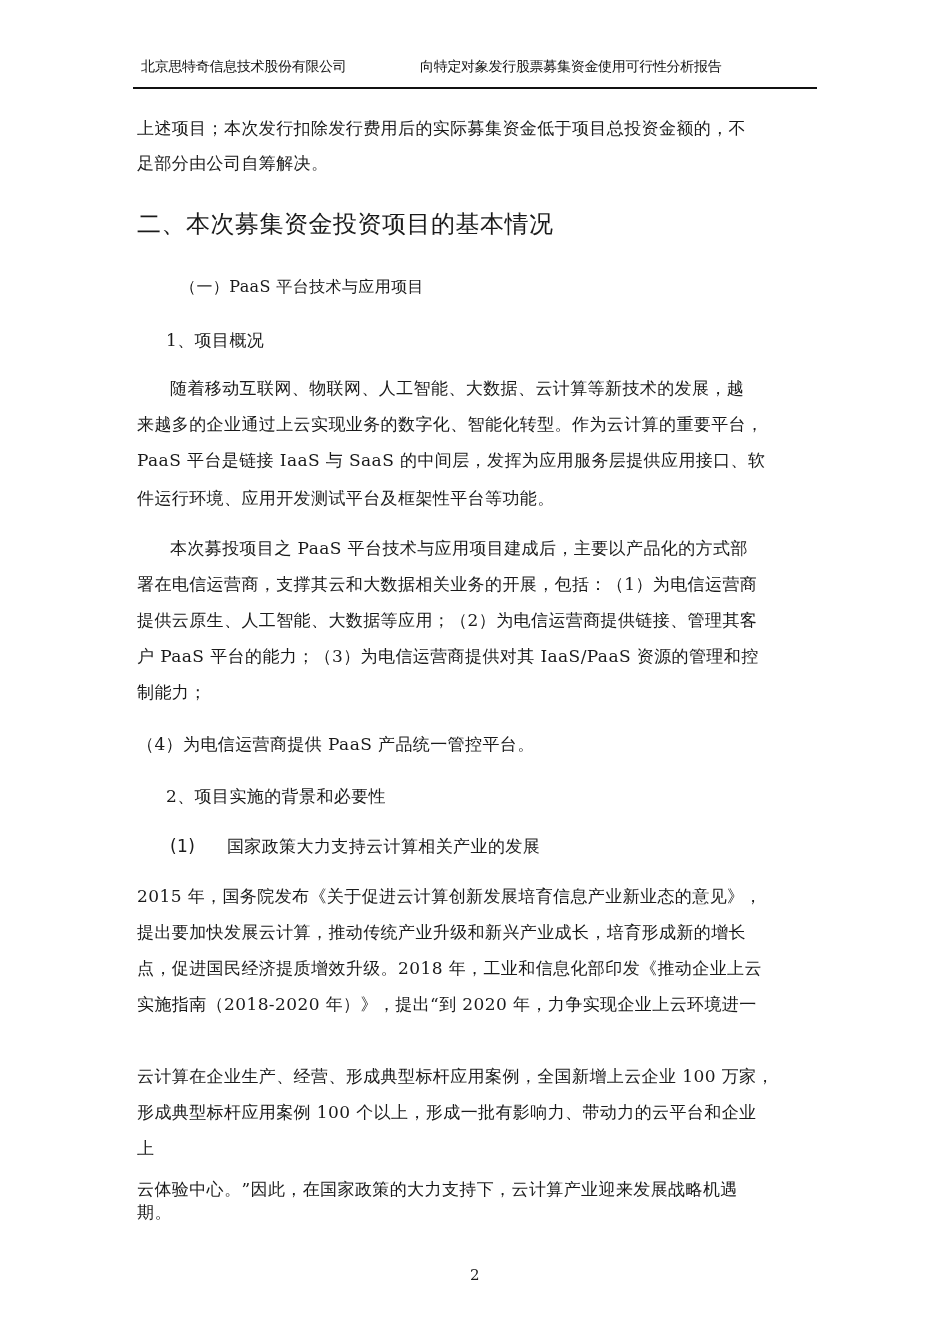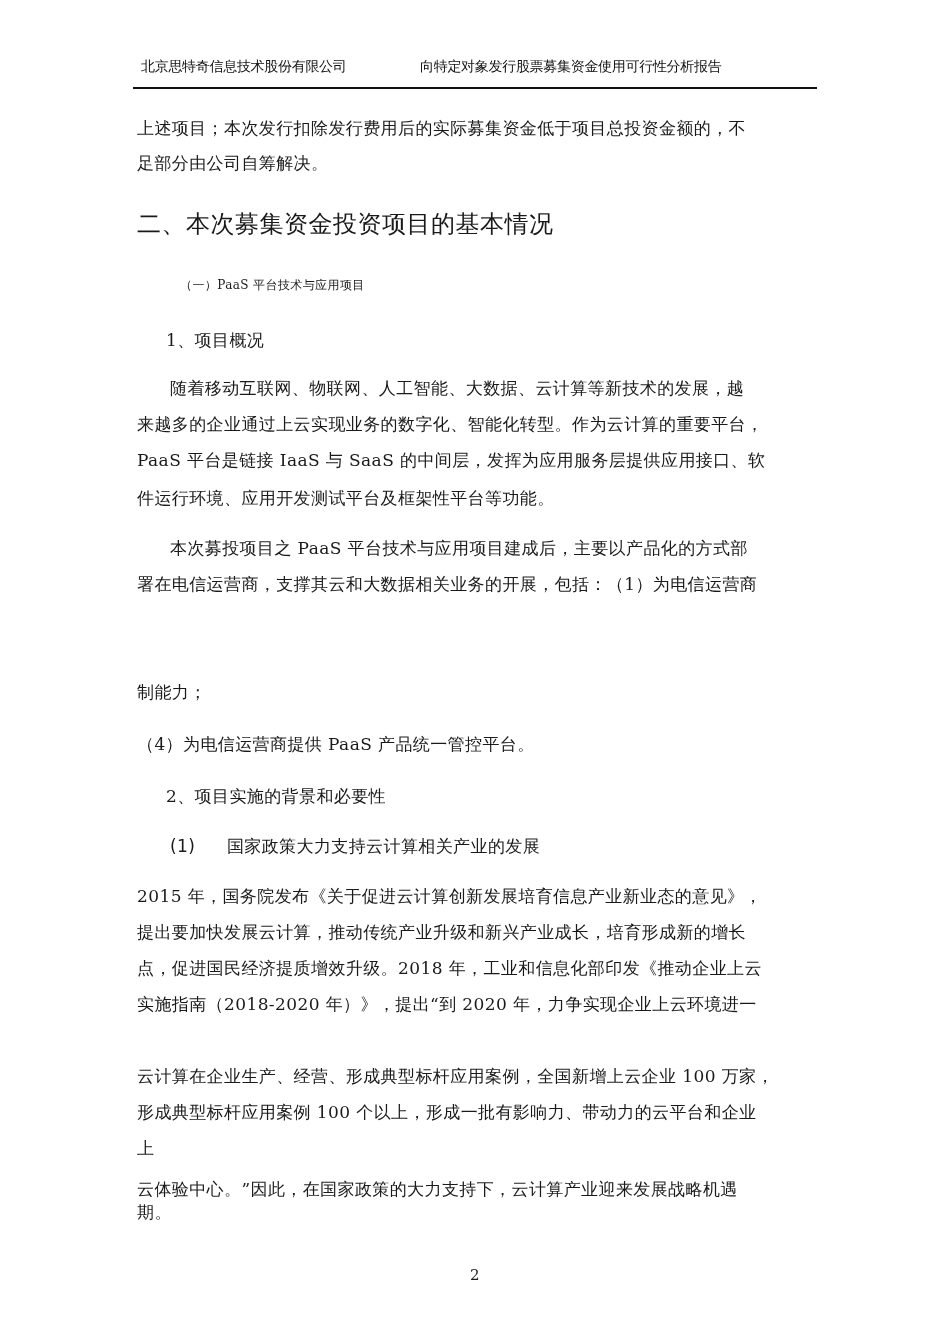--- a/index.html
+++ b/index.html
@@ -4,21 +4,21 @@
   <style>
     html, body { margin: 0; padding: 0; background: #ffffff; }
     body { width: 950px; height: 1344px; position: relative; overflow: hidden; color: #1a1a1a; }
     .page { position: absolute; left: 0; top: 0; width: 950px; height: 1228px; }
     .hdr { position: absolute; top: 58px; font-family: "DejaVu Sans", sans-serif; font-size: 14px; color: #111; letter-spacing: -0.3px; }
     .hdr-left { left: 141px; }
     .hdr-right { left: 420px; }
     .hdr-rule { position: absolute; left: 133px; top: 87px; width: 684px; height: 2px; background: #111; }
     .t { position: absolute; font-family: "DejaVu Serif", serif; font-size: 17px; color: #1a1a1a; white-space: nowrap; letter-spacing: 0.4px; }
     .h2 { font-size: 24px; letter-spacing: 0.5px; }
-    .h3 { font-size: 12px; letter-spacing: 0.4px; }
+    .h3 { font-size: 16px; letter-spacing: 0.4px; }
     .sans { font-family: "DejaVu Sans", sans-serif; }
     .pgnum { position: absolute; left: 470px; top: 1266px; font-family: "DejaVu Serif", serif; font-size: 15px; }
   </style>
 </head>
 <body>
 
 <div class="page">
 
   <div class="hdr hdr-left">北京思特奇信息技术股份有限公司</div>
   <div class="hdr hdr-right">向特定对象发行股票募集资金使用可行性分析报告</div>
@@ -33,20 +33,22 @@
 
   <div class="t" style="left:166px; top:329px;">1、项目概况</div>
 
   <div class="t" style="left:170px; top:377px;">随着移动互联网、物联网、人工智能、大数据、云计算等新技术的发展，越</div>
   <div class="t" style="left:137px; top:413px;">来越多的企业通过上云实现业务的数字化、智能化转型。作为云计算的重要平台，</div>
   <div class="t" style="left:137px; top:449px;">PaaS 平台是链接 IaaS 与 SaaS 的中间层，发挥为应用服务层提供应用接口、软</div>
   <div class="t" style="left:170px; top:537px;">本次募投项目之 PaaS 平台技术与应用项目建成后，主要以产品化的方式部</div>
 
   <div class="t" style="left:137px; top:487px;">件运行环境、应用开发测试平台及框架性平台等功能。</div>
   <div class="t" style="left:137px; top:573px;text-align:right;">署在电信运营商，支撑其云和大数据相关业务的开展，包括：（1）为电信运营商</div>
+  <div class="t" style="left:137px; top:609px;">提供云原生、人工智能、大数据等应用；（2）为电信运营商提供链接、管理其客</div>
+  <div class="t" style="left:137px; top:645px;">户 PaaS 平台的能力；（3）为电信运营商提供对其 IaaS/PaaS 资源的管理和控</div>
   <div class="t" style="left:137px; top:681px;">制能力；</div>
 
   <div class="t" style="left:137px; top:733px;">（4）为电信运营商提供 PaaS 产品统一管控平台。</div>
 
   <div class="t" style="left:166px; top:785px;">2、项目实施的背景和必要性</div>
 
   <div class="t" style="left:170px; top:835px;">
     <span class="sans">(1)</span>
     <span style="display:inline-block; width:20px;"></span>
     <span>国家政策大力支持云计算相关产业的发展</span>

